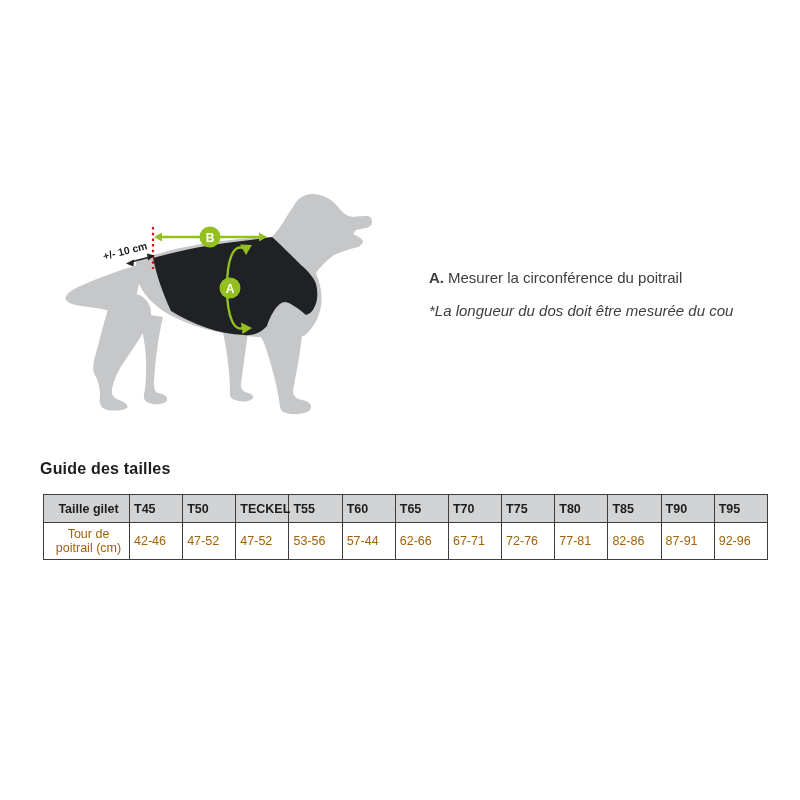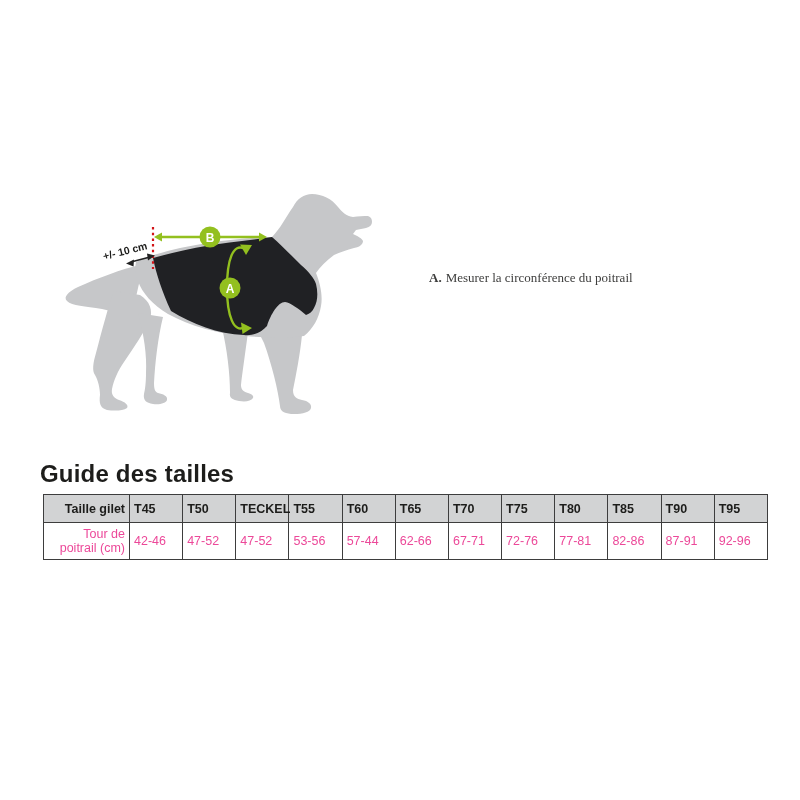--- a/index.html
+++ b/index.html
@@ -38,61 +38,60 @@
     font-family: "Liberation Sans", sans-serif;
     font-weight: bold;
     font-size: 10.5px;
   }
 
   
   .instructions {
     position: absolute;
     left: 429px; top: 268px;
     width: 310px;
-    font-size: 13px;
+    font-size: 15px;
     line-height: 19px;
     color: #3d3d3c;
-    font-family: Liberation Serif, serif;
   }
   .instructions .instr b { font-weight: bold; color: #3d3d3c; margin-right: 4px; }
   .instructions .note {
     margin-top: 14px;
     font-style: italic;
   }
 
   
   .guide-title {
     position: absolute;
     left: 40px; top: 460px;
-    font-size: 24px;
+    font-size: 16px;
     font-weight: bold;
     letter-spacing: 0.2px;
     color: #1d1d1b;
   }
   table.size-table {
     position: absolute;
     left: 43px; top: 494px;
     width: 725px;
     border-collapse: collapse;
     table-layout: fixed;
     font-size: 12.5px;
   }
   .size-table td, .size-table th {
     border: 1.5px solid #3d3d3d;
     text-align: left;
     vertical-align: middle;
     padding: 2px 4px;
   }
   .size-table tr.head-row td { height: 28px; background: #d2d3d4; font-weight: bold; color: #1d1d1b; }
-  .size-table tr.data-row td { height: 37px; background: #ffffff; color: #ec4899; font-weight: normal; }
+  .size-table tr.data-row td { height: 37px; background: #ffffff; color: #a16207; font-weight: normal; }
   .size-table td.label-cell {
     background: #d2d3d4;
     font-weight: bold;
     color: #1d1d1b;
-    text-align: right;
+    text-align: center;
     padding-left: 8px;
     line-height: 14px;
   }
 </style>
 </head>
 <body>
 
 <div class="diagram-wrap">
   <svg viewBox="0 0 380 240">
 
@@ -140,20 +139,21 @@
       <text class="badge-text" x="180" y="107.5" text-anchor="middle">A</text>
     </g>
   </svg>
 </div>
 
 <div class="instructions">
   <div class="instr">
     <b>A.</b><span>Mesurer la circonférence du poitrail</span>
   </div>
   <div class="note">
+    <div>*La longueur du dos doit être mesurée du cou</div>
   </div>
 </div>
 
 <h2 class="guide-title">Guide des tailles</h2>
 
 <table class="size-table">
   <colgroup>
     <col style="width:86px">
     <col>
       <col>

